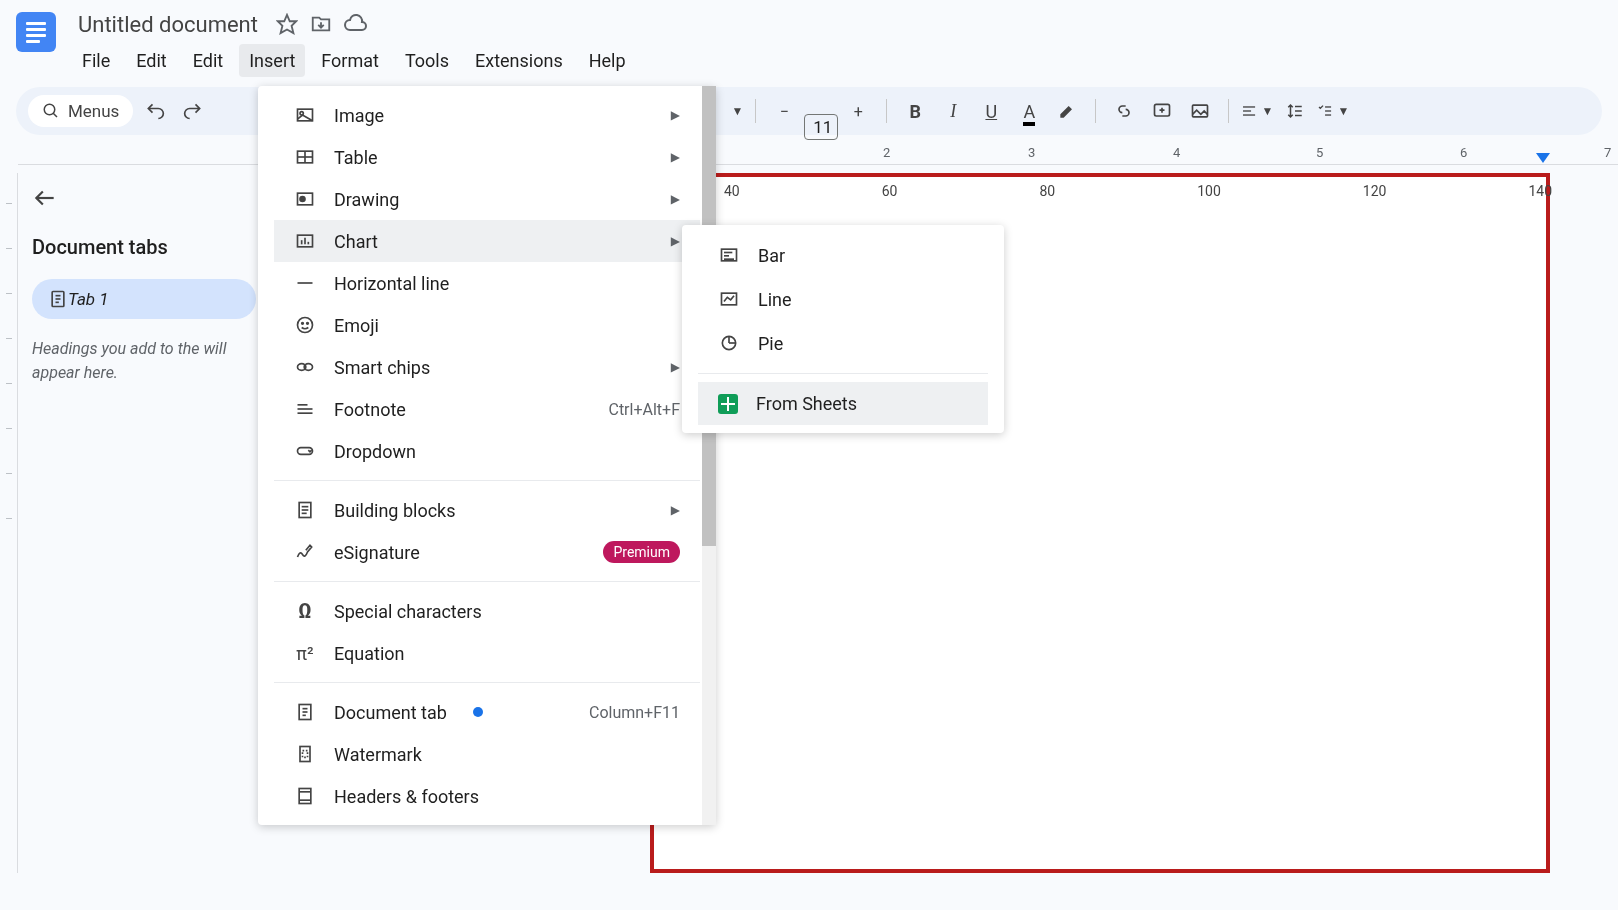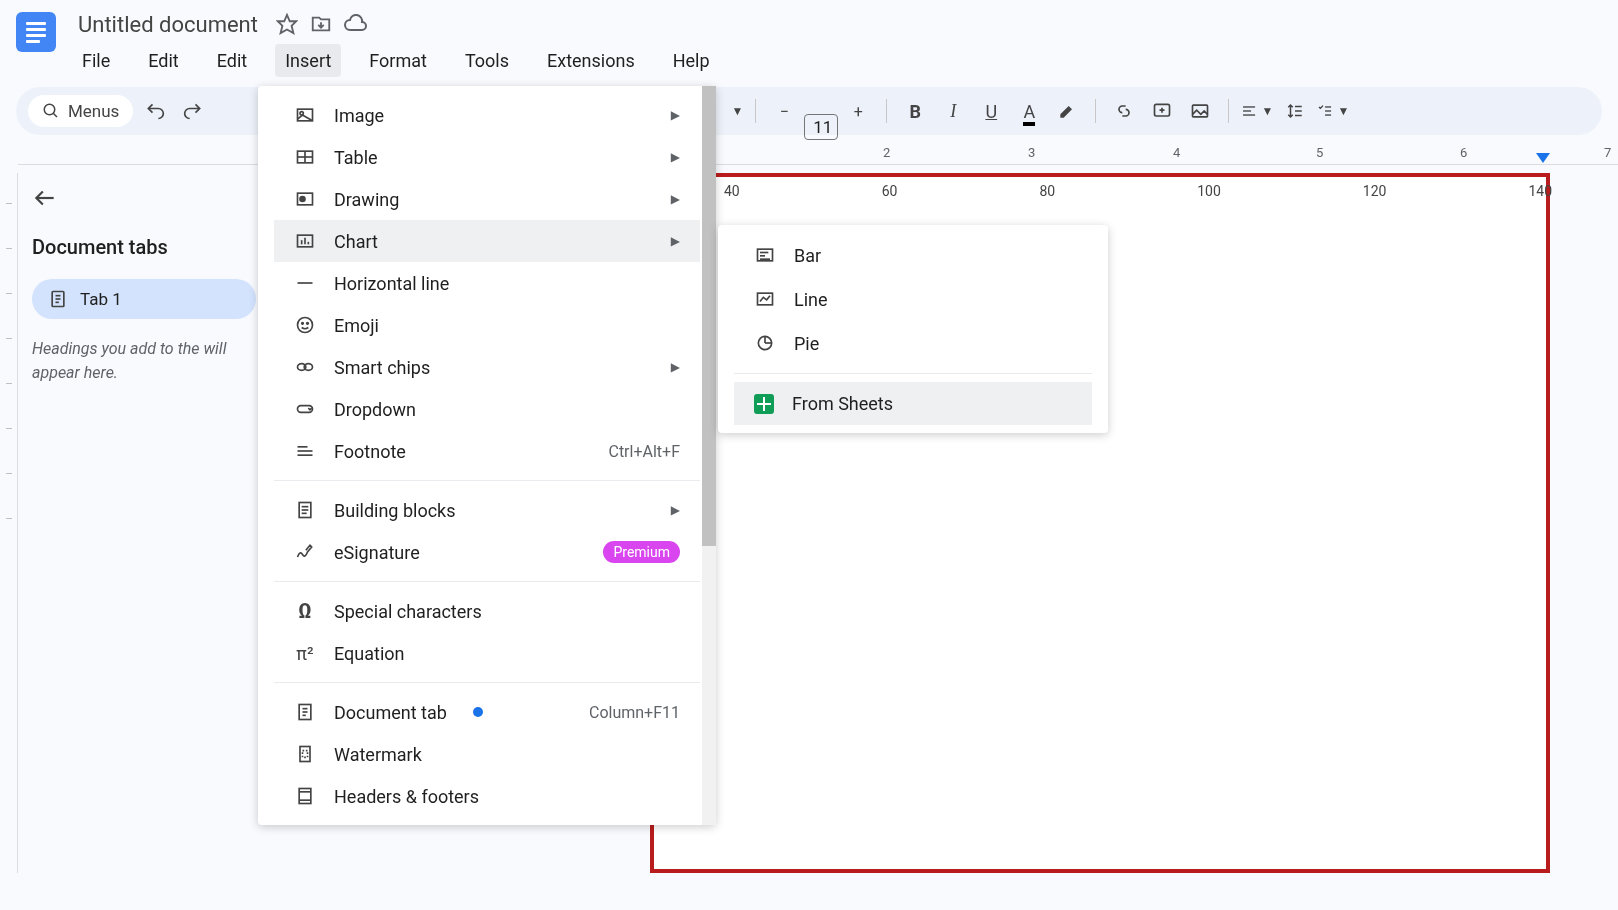--- a/index.html
+++ b/index.html
@@ -53,21 +53,21 @@
 }
 .title-icon {
   color: #5f6368;
   font-size: 20px;
   cursor: pointer;
   display: flex;
   align-items: center;
 }
 .menubar {
   display: flex;
-  gap: 18px;
+  gap: 6px;
   margin-top: 4px;
 }
 .menubar-item {
   padding: 6px 10px;
   font-size: 18px;
   color: #1f1f1f;
   border-radius: 4px;
   cursor: pointer;
 }
 .menubar-item.active {
@@ -181,24 +181,24 @@
   font-weight: 500;
   color: #1f1f1f;
   margin-bottom: 20px;
 }
 .tab-chip {
   background: #d3e3fd;
   border-radius: 24px;
   padding: 10px 16px;
   display: flex;
   align-items: center;
-  gap: 12px;
   font-size: 17px;
   color: #1f1f1f;
   margin-bottom: 18px;
+  font-style: italic;
 }
 .sidebar-hint {
   font-size: 16px;
   color: #5f6368;
   font-style: italic;
   line-height: 1.5;
 }
 .doc-page {
   background: white;
   width: 900px;
@@ -251,37 +251,37 @@
   color: #5f6368;
   font-size: 16px;
 }
 .menu-divider {
   height: 1px;
   background: #e8eaed;
   margin: 8px 0;
 }
 .premium-badge {
   margin-left: auto;
-  background: #d946ef;
+  background: #be185d;
   color: white;
   font-size: 14px;
   padding: 3px 10px;
   border-radius: 12px;
 }
 .blue-dot {
   width: 10px;
   height: 10px;
   background: #1a73e8;
   border-radius: 50%;
   margin-left: 8px;
 }
 .chart-submenu {
-  left: 718px;
+  left: 682px;
   top: 225px;
-  width: 390px;
+  width: 322px;
 }
 .submenu-item {
   display: flex;
   align-items: center;
   padding: 11px 20px;
   font-size: 18px;
   gap: 18px;
   cursor: pointer;
 }
 .submenu-item.highlighted {
@@ -583,36 +583,36 @@
           <ellipse cx="8" cy="12" rx="5" ry="4"></ellipse>
           <ellipse cx="16" cy="12" rx="5" ry="4"></ellipse>
         </svg>
       </span>
     <span>Smart chips</span>
     <span class="menu-arrow">▶</span>
   </div>
   <div class="menu-item">
     <span class="menu-icon">
         <svg width="20" height="20" viewBox="0 0 24 24" fill="none" stroke="#444" stroke-width="2">
-          <rect x="3" y="8" width="18" height="8" rx="4"></rect>
-          <path d="M16 11 L18 13 L20 11"></path>
-        </svg>
-      </span>
-    <span>Dropdown</span>
-  </div>
-  <div class="menu-item">
-    <span class="menu-icon">
-        <svg width="20" height="20" viewBox="0 0 24 24" fill="none" stroke="#444" stroke-width="2">
           <line x1="3" y1="7" x2="15" y2="7"></line>
           <line x1="3" y1="12" x2="21" y2="12"></line>
           <line x1="3" y1="17" x2="21" y2="17"></line>
         </svg>
       </span>
     <span>Footnote</span>
     <span class="menu-shortcut">Ctrl+Alt+F</span>
+  </div>
+  <div class="menu-item">
+    <span class="menu-icon">
+        <svg width="20" height="20" viewBox="0 0 24 24" fill="none" stroke="#444" stroke-width="2">
+          <rect x="3" y="8" width="18" height="8" rx="4"></rect>
+          <path d="M16 11 L18 13 L20 11"></path>
+        </svg>
+      </span>
+    <span>Dropdown</span>
   </div>
   <div class="menu-divider"></div>
   <div class="menu-item">
     <span class="menu-icon">
         <svg width="20" height="20" viewBox="0 0 24 24" fill="none" stroke="#444" stroke-width="2">
           <rect x="5" y="3" width="14" height="18"></rect>
           <line x1="8" y1="8" x2="16" y2="8"></line>
           <line x1="8" y1="12" x2="16" y2="12"></line>
           <line x1="8" y1="16" x2="14" y2="16"></line>
         </svg>

